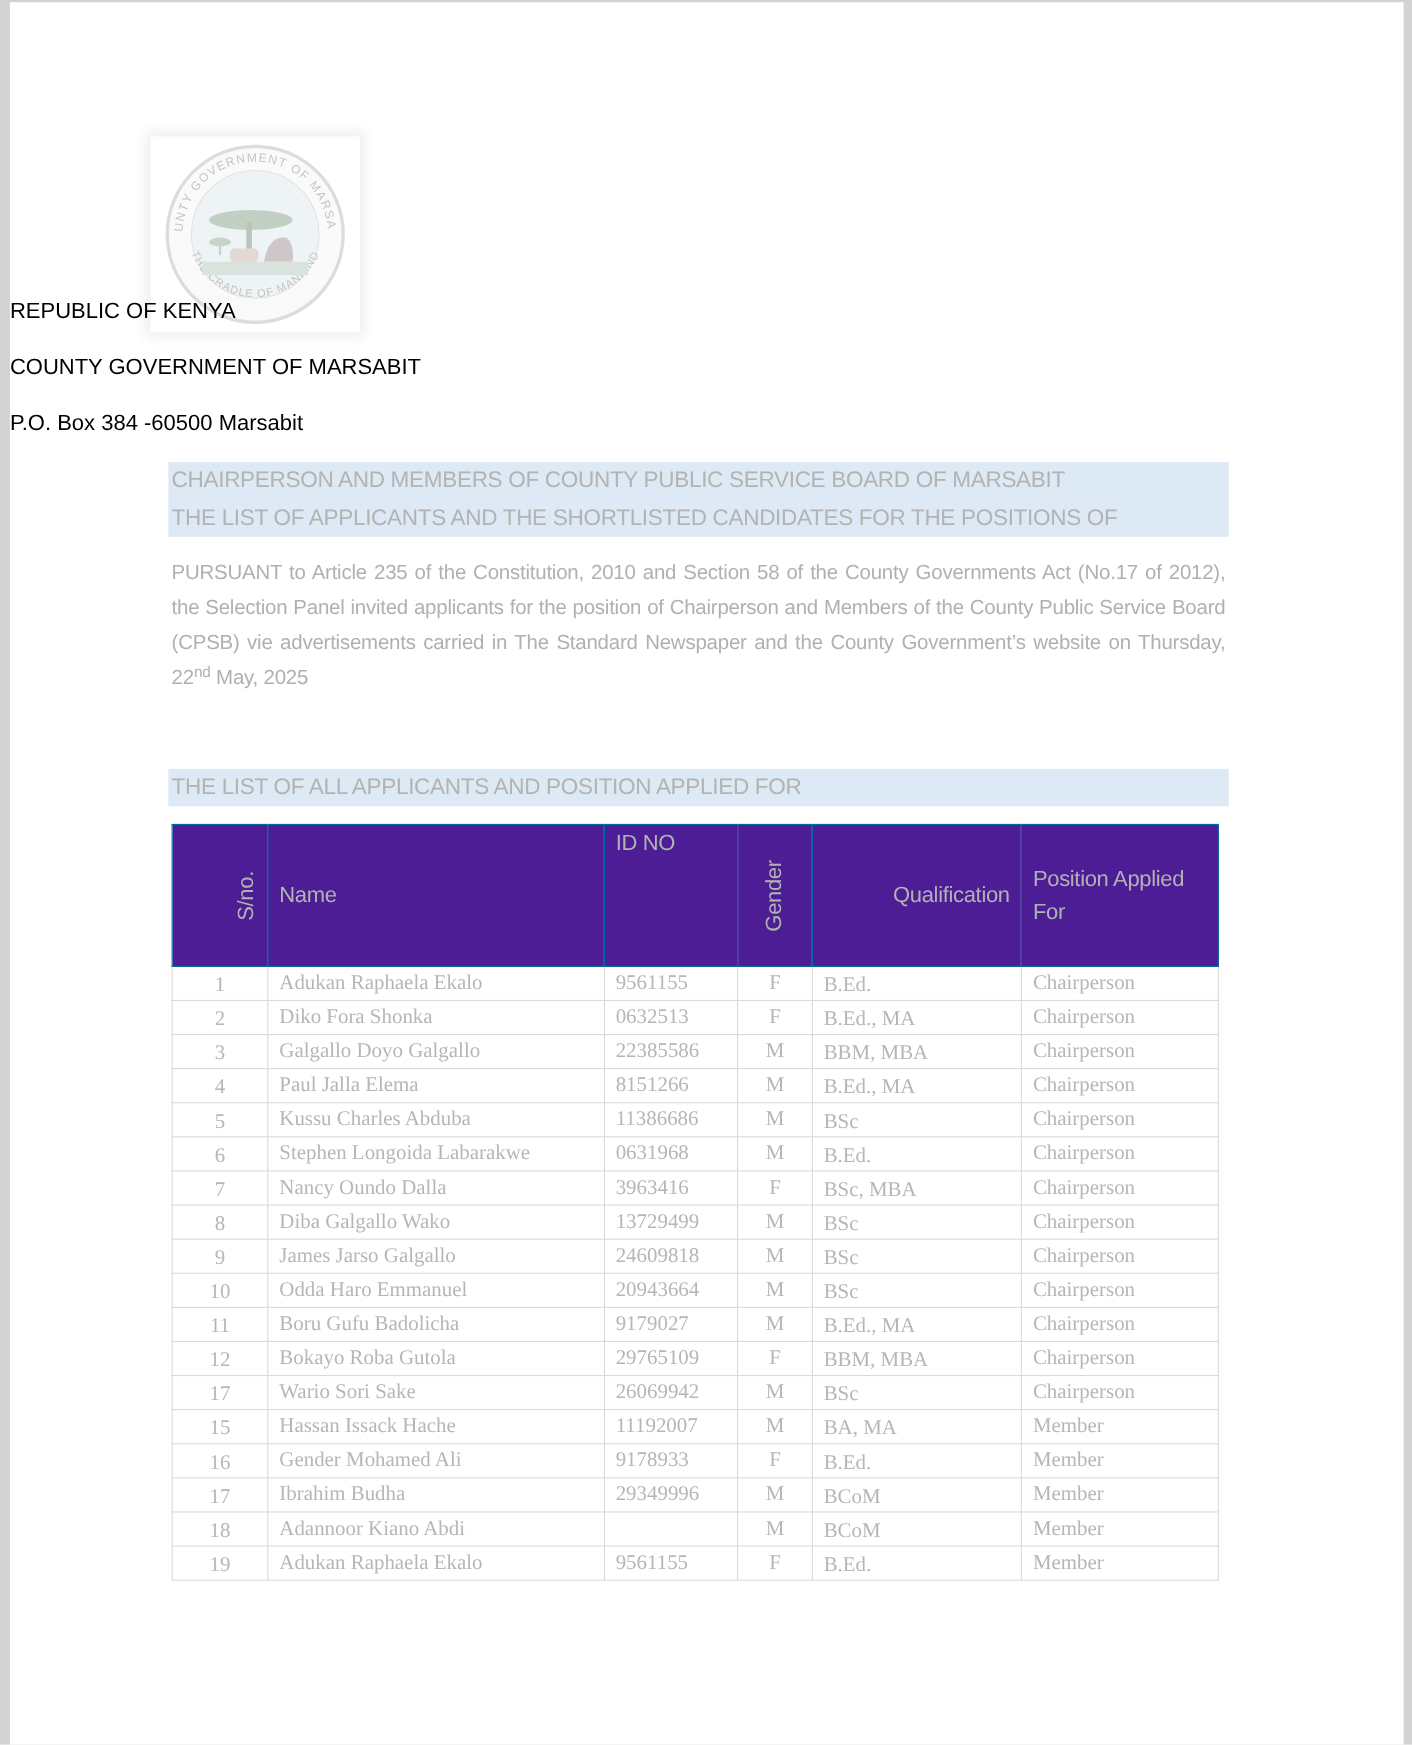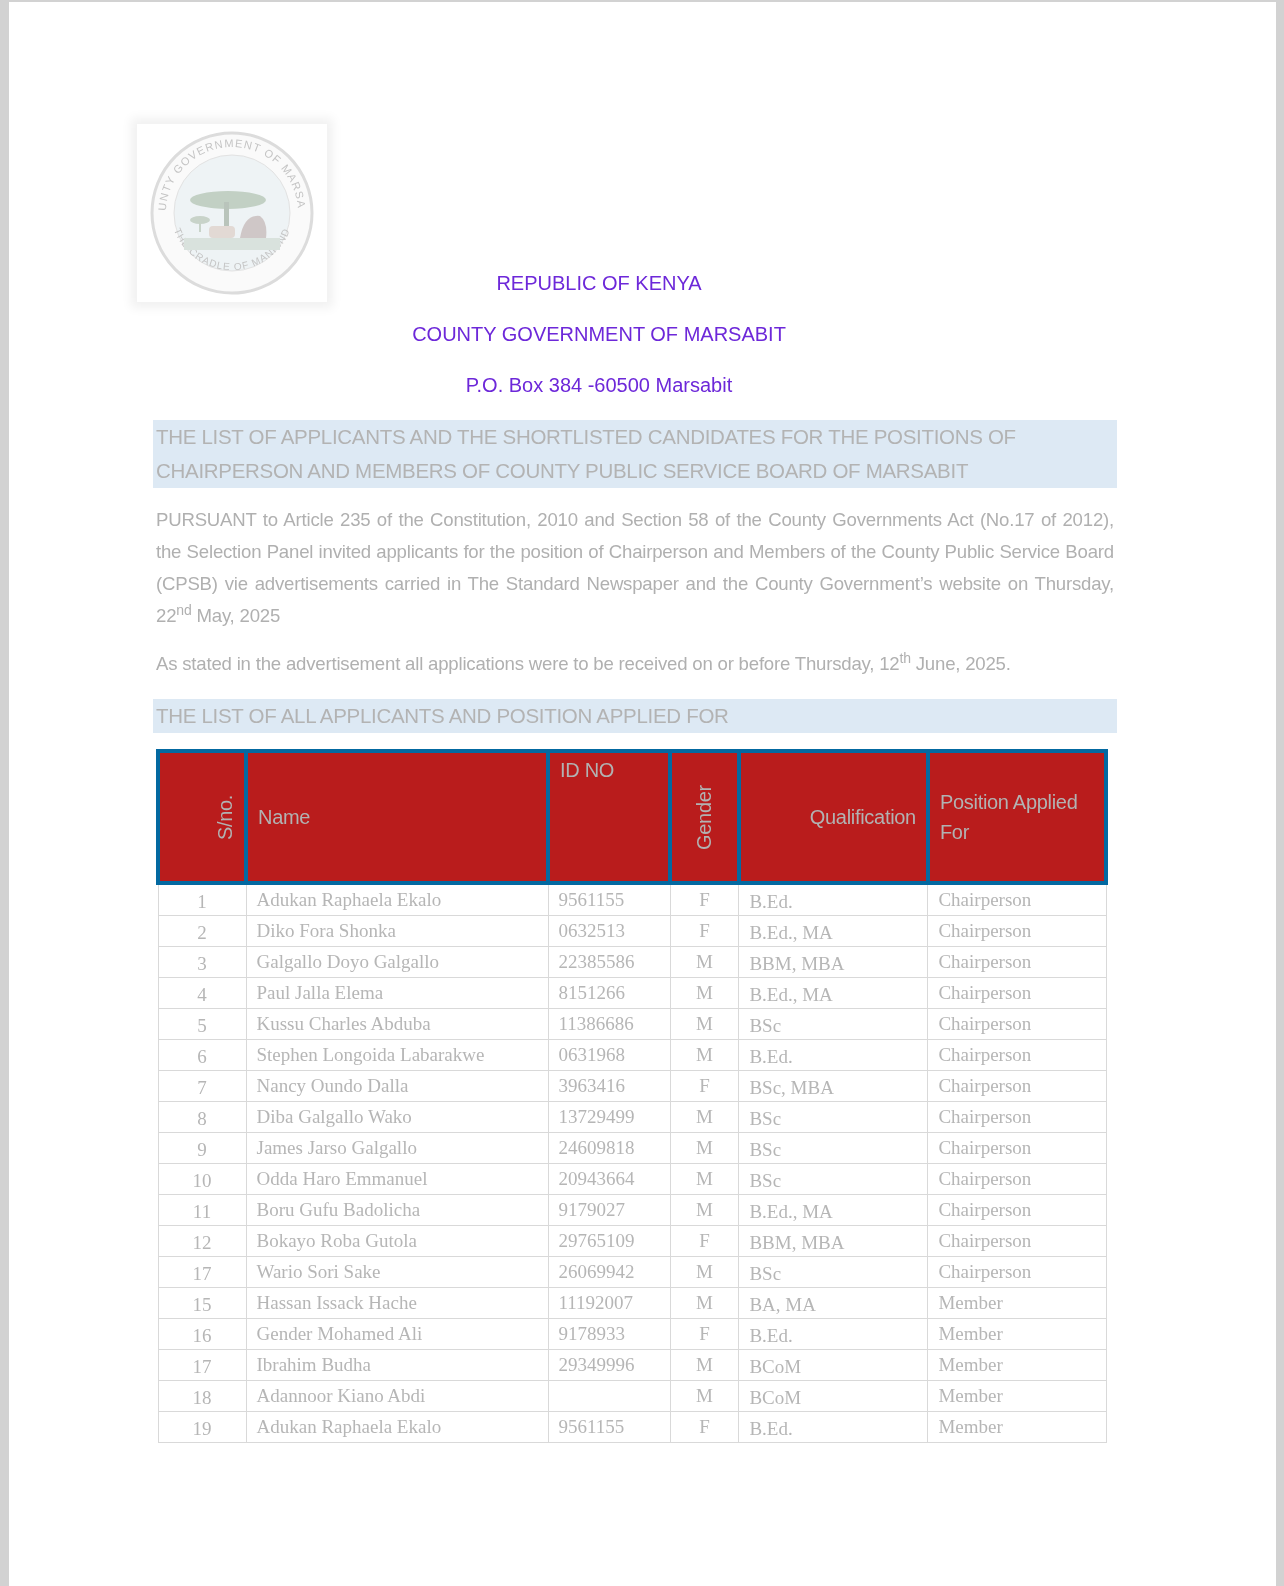--- a/index.html
+++ b/index.html
@@ -10,39 +10,39 @@
     .page {
       position: absolute; left: 9px; top: 2px; width: 1267px; height: 1584px; background: #ffffff;
     }
     .logo-left {
       position: absolute; left: 128px; top: 122px; width: 190px; height: 178px;
       box-shadow: 0 0 10px 6px rgba(0,0,0,0.06); background: #fff;
       display: flex; align-items: center; justify-content: center;
     }
     .logo-right { position: absolute; left: 948px; top: 146px; width: 164px; height: 146px; }
     .center-line {
-      position: absolute; left: 0; width: 1180px; text-align: center; color: #6d28d9;
+      position: absolute; left: 0; width: 1180px; text-align: left; color: #000000;
       font-size: 20px; font-family: "Liberation Sans", sans-serif;
     }
     .banner {
       position: absolute; left: 144px; width: 964px; background: #dde9f4; color: #b3b3b3;
       font-size: 20.5px; letter-spacing: -0.3px; padding-left: 3px; box-sizing: border-box;
     }
     .banner .ln { height: 34px; line-height: 34px; white-space: nowrap; }
     .para {
       position: absolute; left: 147px; width: 958px; color: #b0b0b0; font-size: 18.6px;
       line-height: 32px; text-align: justify; letter-spacing: -0.2px;
     }
     .para sup { font-size: 14px; vertical-align: 7px; line-height: 0; margin-top: 20px; }
     table.apps {
       position: absolute; left: 147px; top: 747px; width: 952px; border-collapse: collapse;
       font-family: "Liberation Serif", serif;
     }
     table.apps th {
-      background: #b91c1c; border: 4px solid #0369a1; color: #b2b2b2; font-weight: normal;
+      background: #4c1d95; border: 1px solid #0369a1; color: #b2b2b2; font-weight: normal;
       font-family: "Liberation Sans", sans-serif; font-size: 20px; height: 122px; padding: 0 10px;
       text-align: left; letter-spacing: -0.3px;
     }
     table.apps th.vert { padding: 0; width: 100px; }
     table.apps th.vert span {
       display: inline-block; transform: rotate(-90deg); white-space: nowrap;
     }
     table.apps td {
       border: 1px solid #d9d9d9; color: #b6b6b6; font-size: 19px; height: 29px; padding: 0 10px;
       vertical-align: middle; white-space: nowrap;
@@ -79,29 +79,26 @@
       <rect x="40" y="108" width="96" height="12" fill="#d9e2dd"></rect>
     </svg>
   </div>
 
 
   <div class="center-line" style="top:270px;">REPUBLIC OF KENYA</div>
   <div class="center-line" style="top:321px;">COUNTY GOVERNMENT OF MARSABIT</div>
   <div class="center-line" style="top:372px;">P.O. Box 384 -60500 Marsabit</div>
 
   <div class="banner" style="top:418px;">
+    <div class="ln">CHAIRPERSON AND MEMBERS OF COUNTY PUBLIC SERVICE BOARD OF MARSABIT</div>
     <div class="ln">THE LIST OF APPLICANTS AND THE SHORTLISTED CANDIDATES FOR THE POSITIONS OF</div>
-    <div class="ln">CHAIRPERSON AND MEMBERS OF COUNTY PUBLIC SERVICE BOARD OF MARSABIT</div>
   </div>
 
   <div class="para" style="top:502px;">
     <span>PURSUANT to Article 235 of the Constitution, 2010 and Section 58 of the County Governments Act (No.17 of 2012), the Selection Panel invited applicants for the position of Chairperson and Members of the County Public Service Board (CPSB) vie advertisements carried in The Standard Newspaper and the County Government’s website on Thursday, 22</span><sup>nd</sup><span> May, 2025</span>
-  </div>
-  <div class="para" style="top:646px; text-align:left; white-space:nowrap;">
-    <span>As stated in the advertisement all applications were to be received on or before Thursday, 12</span><sup>th</sup><span> June, 2025.</span>
   </div>
 
   <div class="banner" style="top:697px;">
     <div class="ln">THE LIST OF ALL APPLICANTS AND POSITION APPLIED FOR</div>
   </div>
 
   <table class="apps">
     <thead>
       <tr>
         <th class="vert" style="width:84px; text-align:right;"><span style="margin-right:-4px;">S/no.</span></th>

